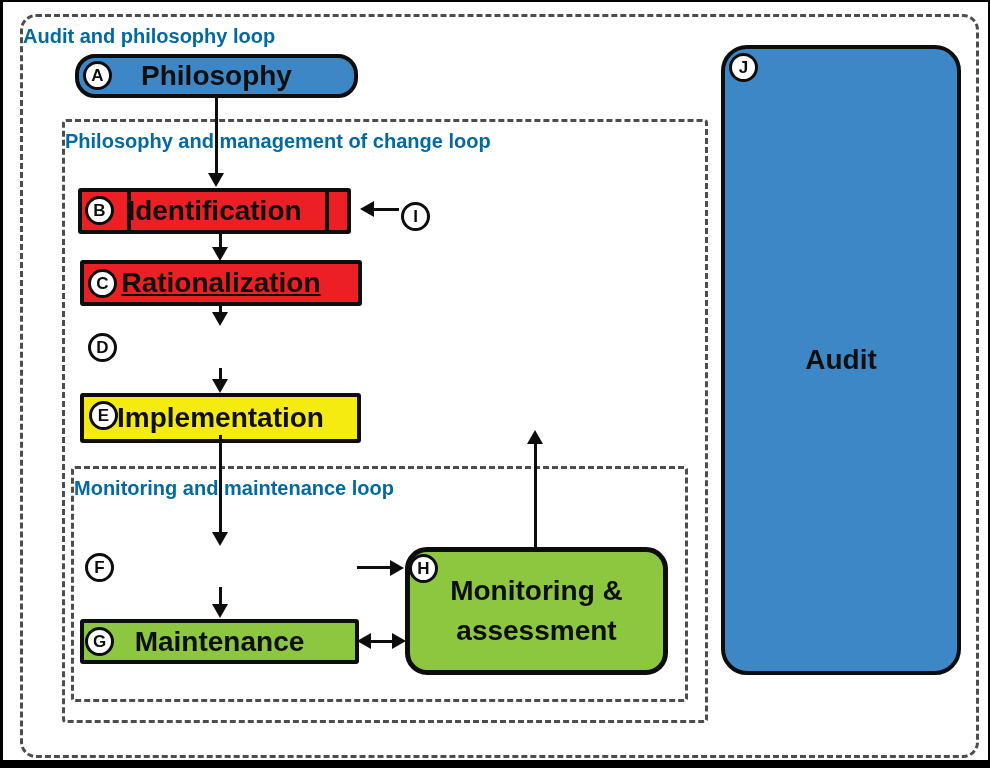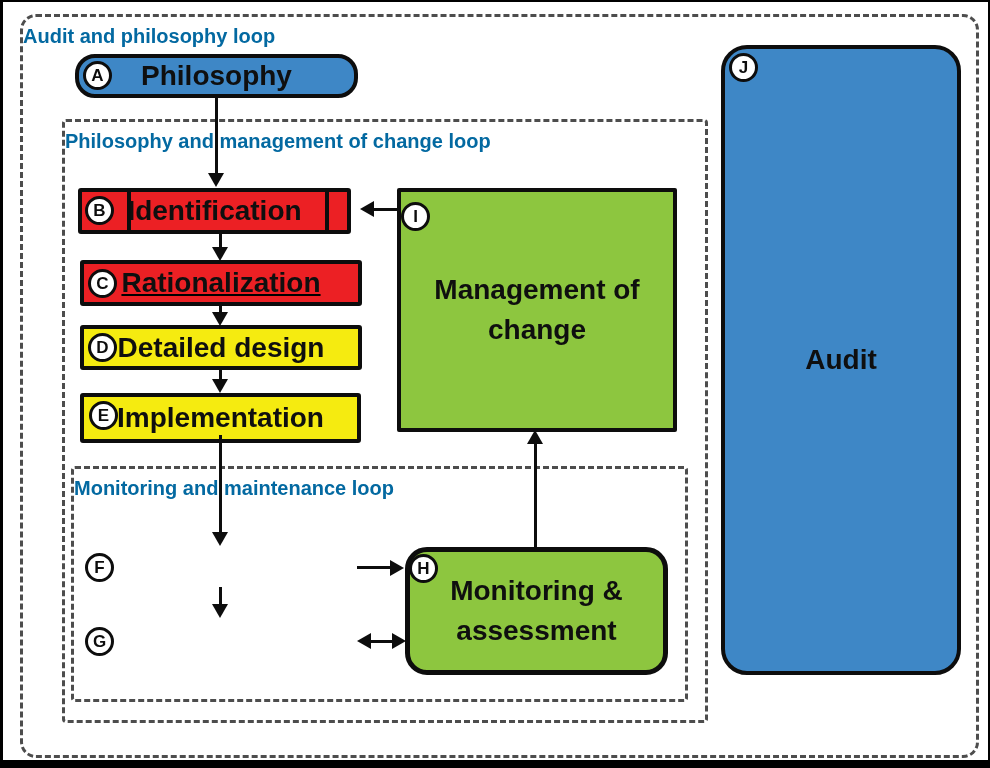--- a/index.html
+++ b/index.html
@@ -65,33 +65,30 @@
   <div class="node n-identification">
     <span class="divider div-1"></span>
     <span class="divider div-2"></span>
     <span class="node-label">Identification</span>
   </div>
 
   <div class="node n-rationalization">
     <span class="node-label">Rationalization</span>
   </div>
 
-  <div class="node n-detailed">
-    <span class="node-label">Detailed design</span>
-  </div>
 
   <div class="node n-implementation">
     <span class="node-label">Implementation</span>
   </div>
 
 
+  <div class="node n-maintenance">
+    <span class="node-label">Maintenance</span>
+  </div>
 
-  <div class="node n-moc">
-    <span class="node-label">Management of change</span>
-  </div>
 
   <div class="node n-mona">
     <span class="node-label">Monitoring &amp; assessment</span>
   </div>
 
   <div class="node n-audit">
     <span class="node-label">Audit</span>
   </div>
 
   <div class="badge" style="left:80px;top:59px;">A</div>

